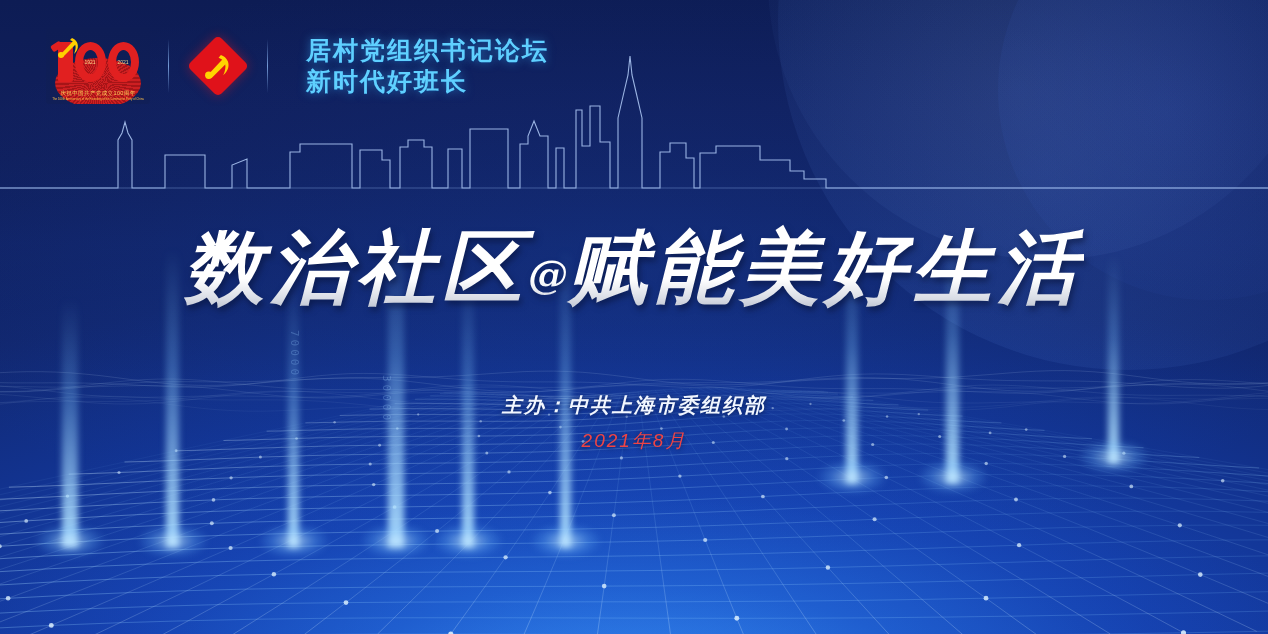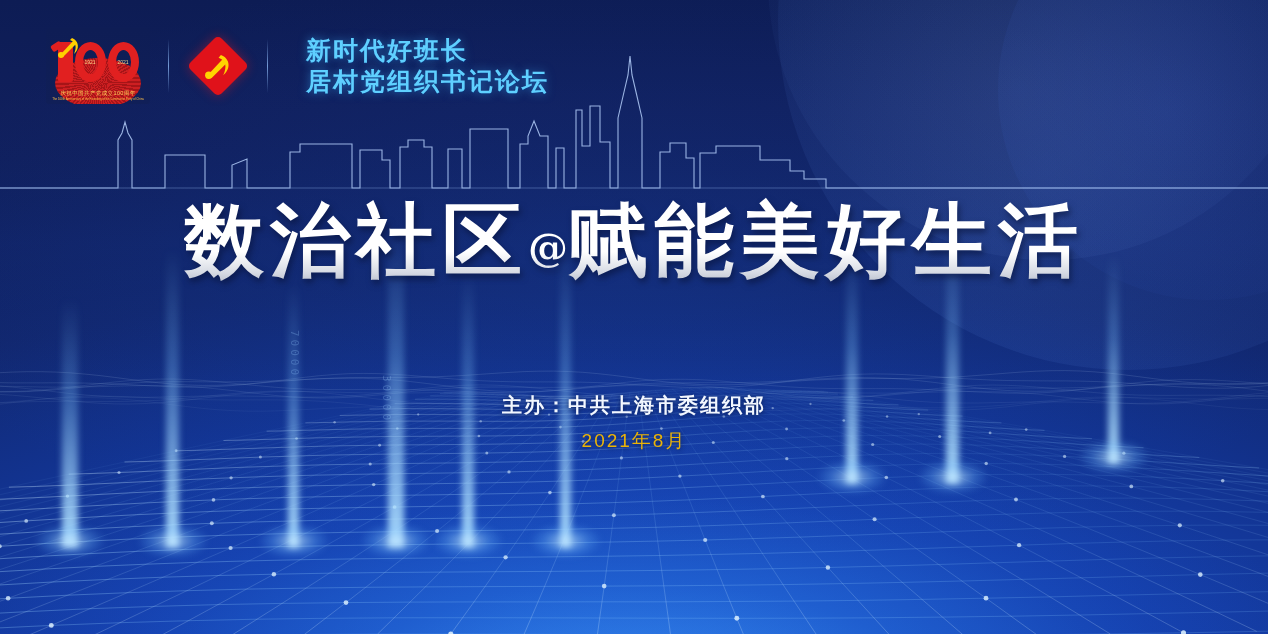--- a/index.html
+++ b/index.html
@@ -56,30 +56,30 @@
   .diamond>svg{transform:rotate(-45deg);}
   .head-text{margin-left:20px;}
   .head-text .ln{font-weight:bold;font-size:25px;line-height:31px;letter-spacing:2px;
     color:#5fd0ff;text-shadow:0 0 10px rgba(60,180,255,.55),0 1px 0 rgba(10,40,110,.9);white-space:nowrap;}
   
   .skyline{position:absolute;left:0;top:48px;width:1268px;height:145px;z-index:20;pointer-events:none;}
   
   .title-wrap{position:absolute;left:0;right:0;top:192px;text-align:center;z-index:45;}
   .title{display:inline-block;font-family:"DejaVu Serif","Liberation Serif",serif;
     font-weight:bold;font-size:80px;line-height:96px;letter-spacing:6px;
-    color:#ffffff;
+    color:#ffffff;font-style:italic;
     background:linear-gradient(180deg,#ffffff 0%,#ffffff 58%,#d7dbe4 78%,#9aa3b5 100%);
     -webkit-background-clip:text;background-clip:text;-webkit-text-fill-color:transparent;
-    filter:drop-shadow(2px 4px 3px rgba(5,15,50,.55));white-space:nowrap;}
+    filter:drop-shadow(2px 4px 3px rgba(5,15,50,.55));white-space:nowrap;margin-top:27px;}
   .title .at{font-size:40px;vertical-align:middle;letter-spacing:0;}
   
-  .credits{position:absolute;left:0;right:0;top:390px;text-align:center;z-index:45;}
+  .credits{position:absolute;left:0;right:0;top:390px;text-align:center;z-index:45;font-style:italic;}
   .credits .cl{font-size:20px;line-height:30px;color:#f2f7ff;letter-spacing:2px;font-weight:bold;
     text-shadow:0 1px 5px rgba(8,25,70,.85);}
-  .credits .date{margin-top:8px;font-size:19px;line-height:26px;color:#eab308;letter-spacing:2px;
+  .credits .date{margin-top:8px;font-size:19px;line-height:26px;color:#ef4444;letter-spacing:2px;
     text-shadow:0 1px 5px rgba(8,25,70,.85);}
   
   .beam{position:absolute;bottom:86px;width:16px;z-index:15;pointer-events:none;
     background:linear-gradient(to bottom,rgba(120,195,255,0) 0%,rgba(130,200,255,.30) 40%,rgba(175,225,255,.85) 92%,rgba(200,235,255,.95) 100%);
     filter:blur(3px);}
   .beam:after{content:"";position:absolute;left:50%;bottom:-10px;transform:translateX(-50%);
     width:70px;height:34px;border-radius:50%;
     background:radial-gradient(ellipse at center,rgba(190,230,255,.75) 0%,rgba(110,185,255,.28) 45%,rgba(80,160,255,0) 75%);}
   
   .mesh{position:absolute;left:0;bottom:0;width:1268px;height:360px;z-index:12;pointer-events:none;}
@@ -133,22 +133,22 @@
           <path d="M4 20 L18 5 L21.5 8.5 L7.5 22.5 Z" fill="#ffd400"></path>
           <path d="M15.5 2.5 C23.5 5.5 24.5 14.5 17.5 20 C21 12.5 20 7 13.5 4.8 Z" fill="#ffd400"></path>
           <circle cx="5" cy="20" r="3.2" fill="#ffd400"></circle>
         </svg>
       </div>
     </div>
 
     <div class="divider"></div>
 
     <div class="head-text">
+      <div class="ln">居村党组织书记论坛</div>
       <div class="ln">新时代好班长</div>
-      <div class="ln">居村党组织书记论坛</div>
     </div>
   </div>
 
   <svg class="skyline" viewBox="0 0 1268 145" preserveAspectRatio="none">
     <g fill="none" stroke="#b9d4ff" stroke-width="1.1" opacity="0.82">
       <path d="M0,140 L118,140 L118,92 L122,85 L125,74 L128,85 L132,92 L132,140
                L165,140 L165,107 L205,107 L205,140 L232,140 L232,117 L247,111 L247,140
                L290,140 L290,104 L300,104 L300,96 L352,96 L352,140 L360,140 L360,102
                L382,102 L382,112 L390,112 L390,140 L400,140 L400,99 L408,99 L408,92
                L424,92 L424,99 L432,99 L432,140 L448,140 L448,101 L462,101 L462,140

